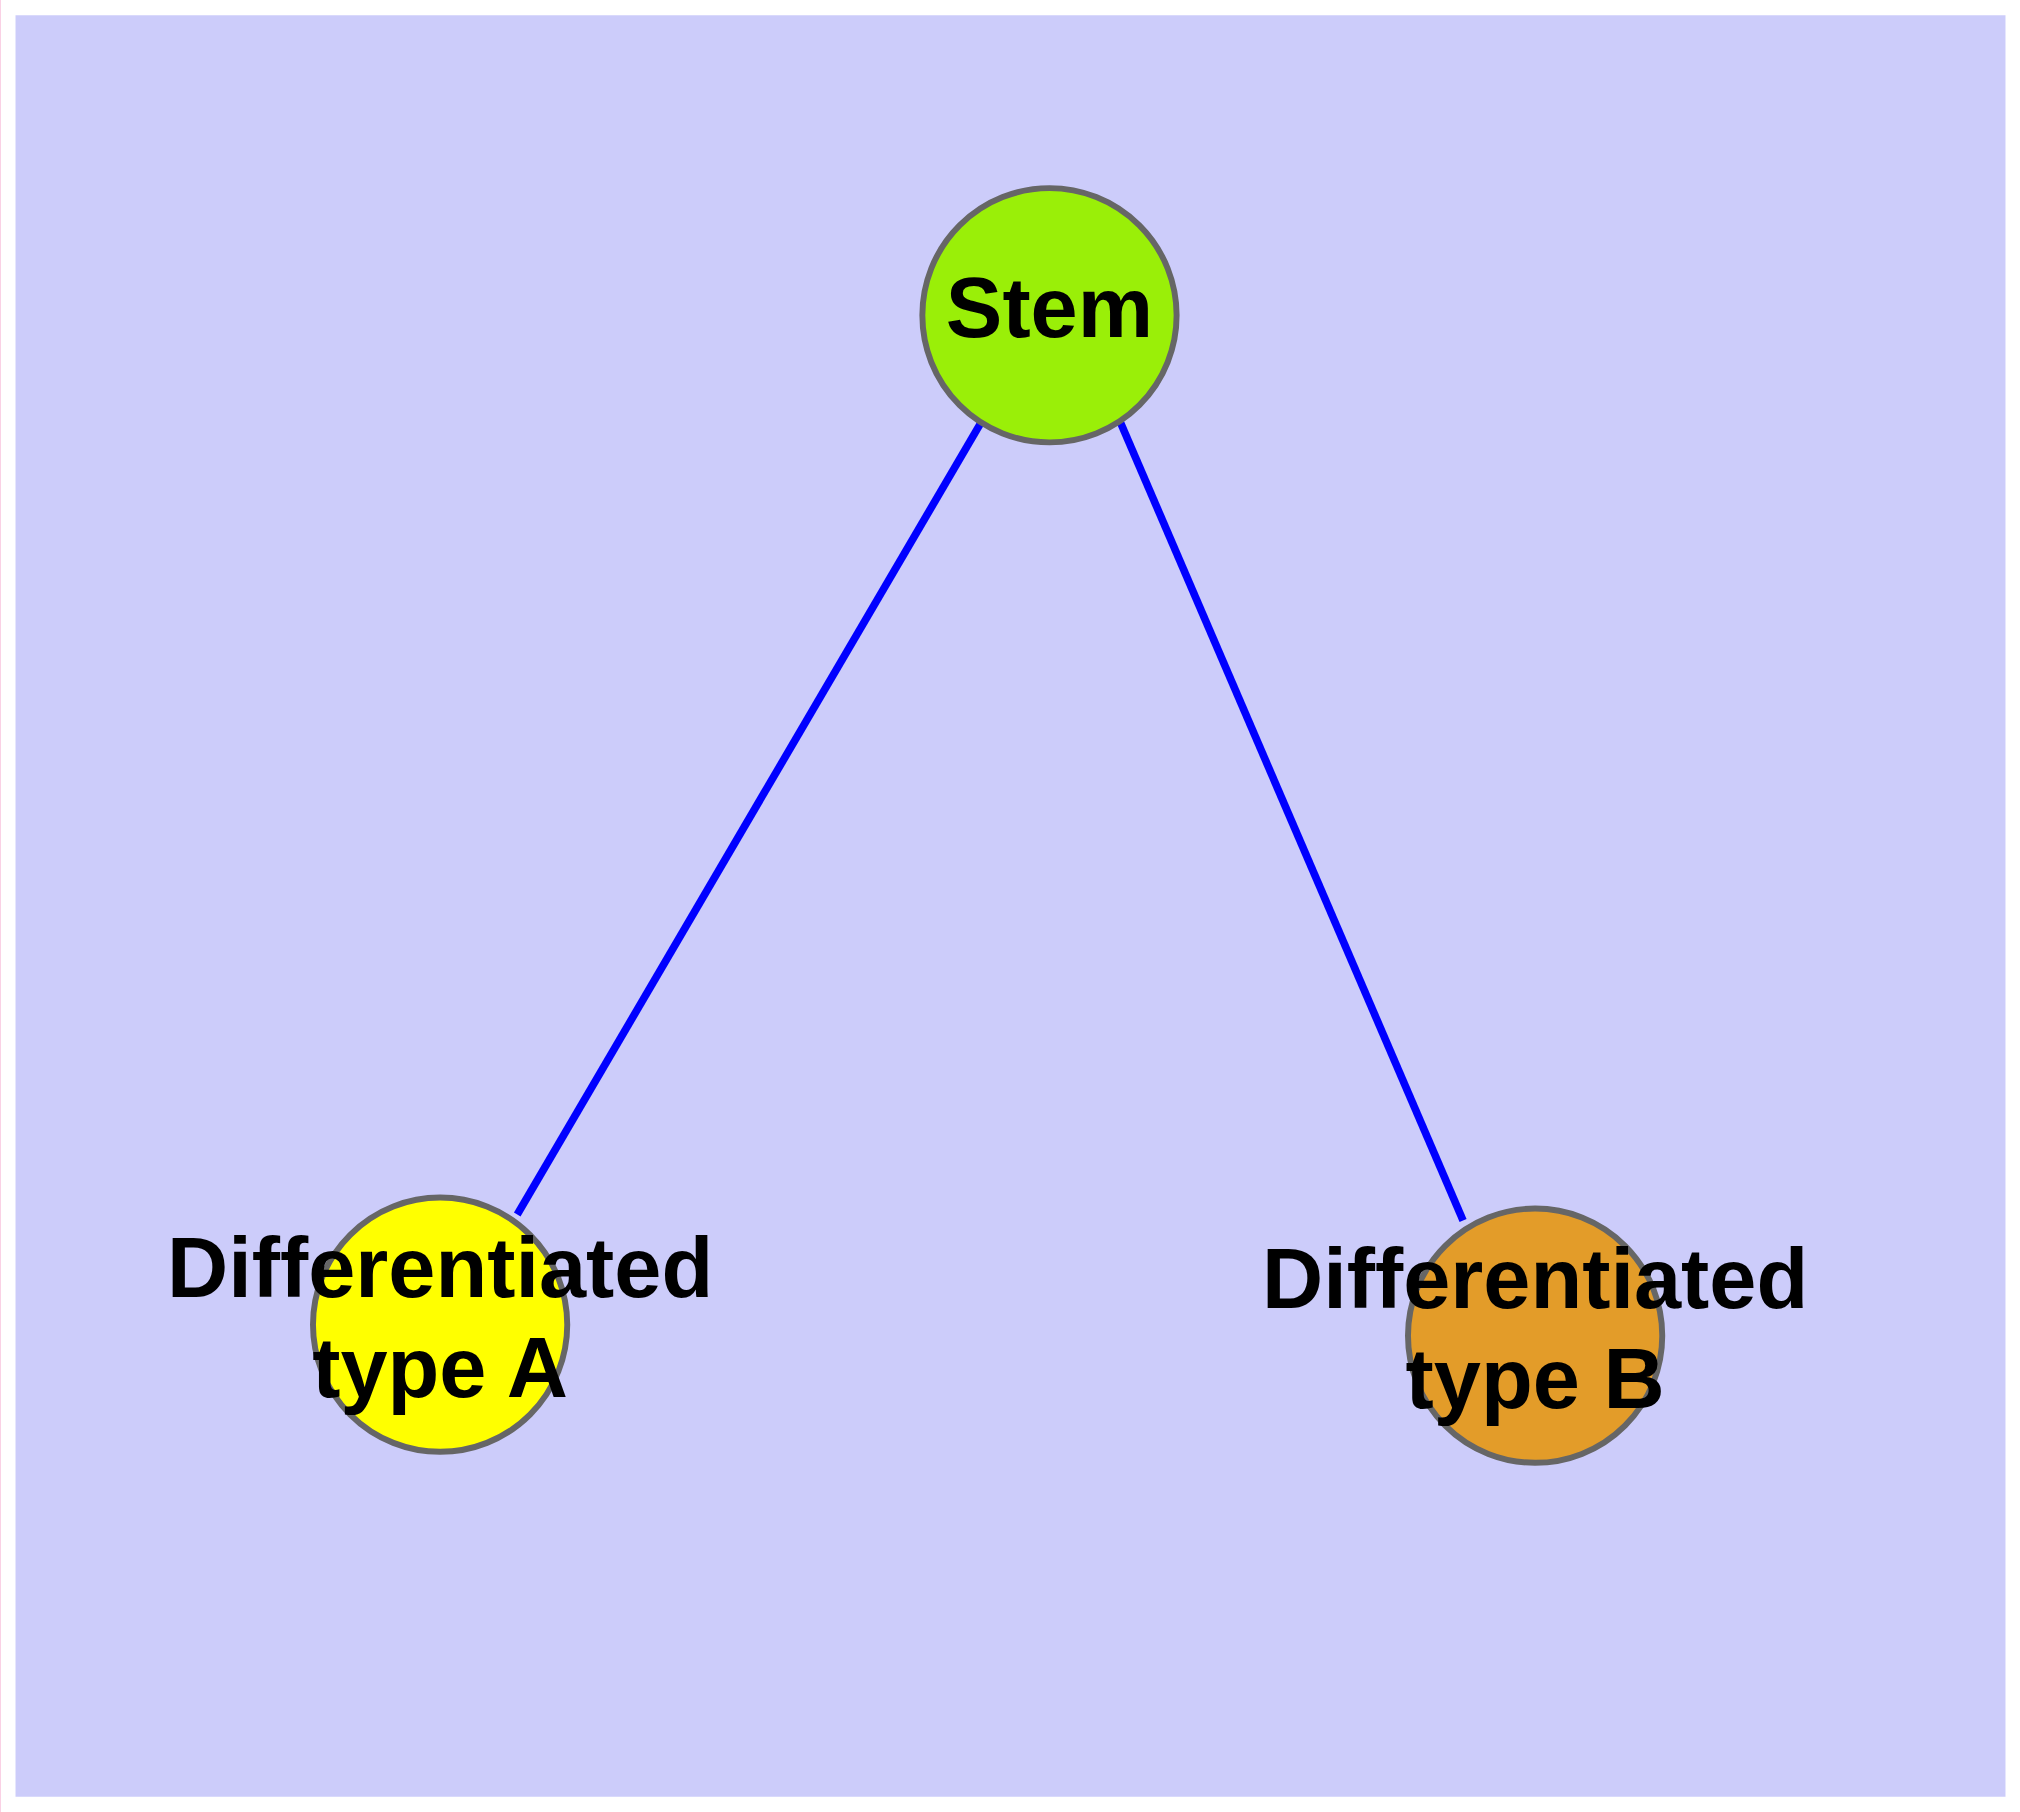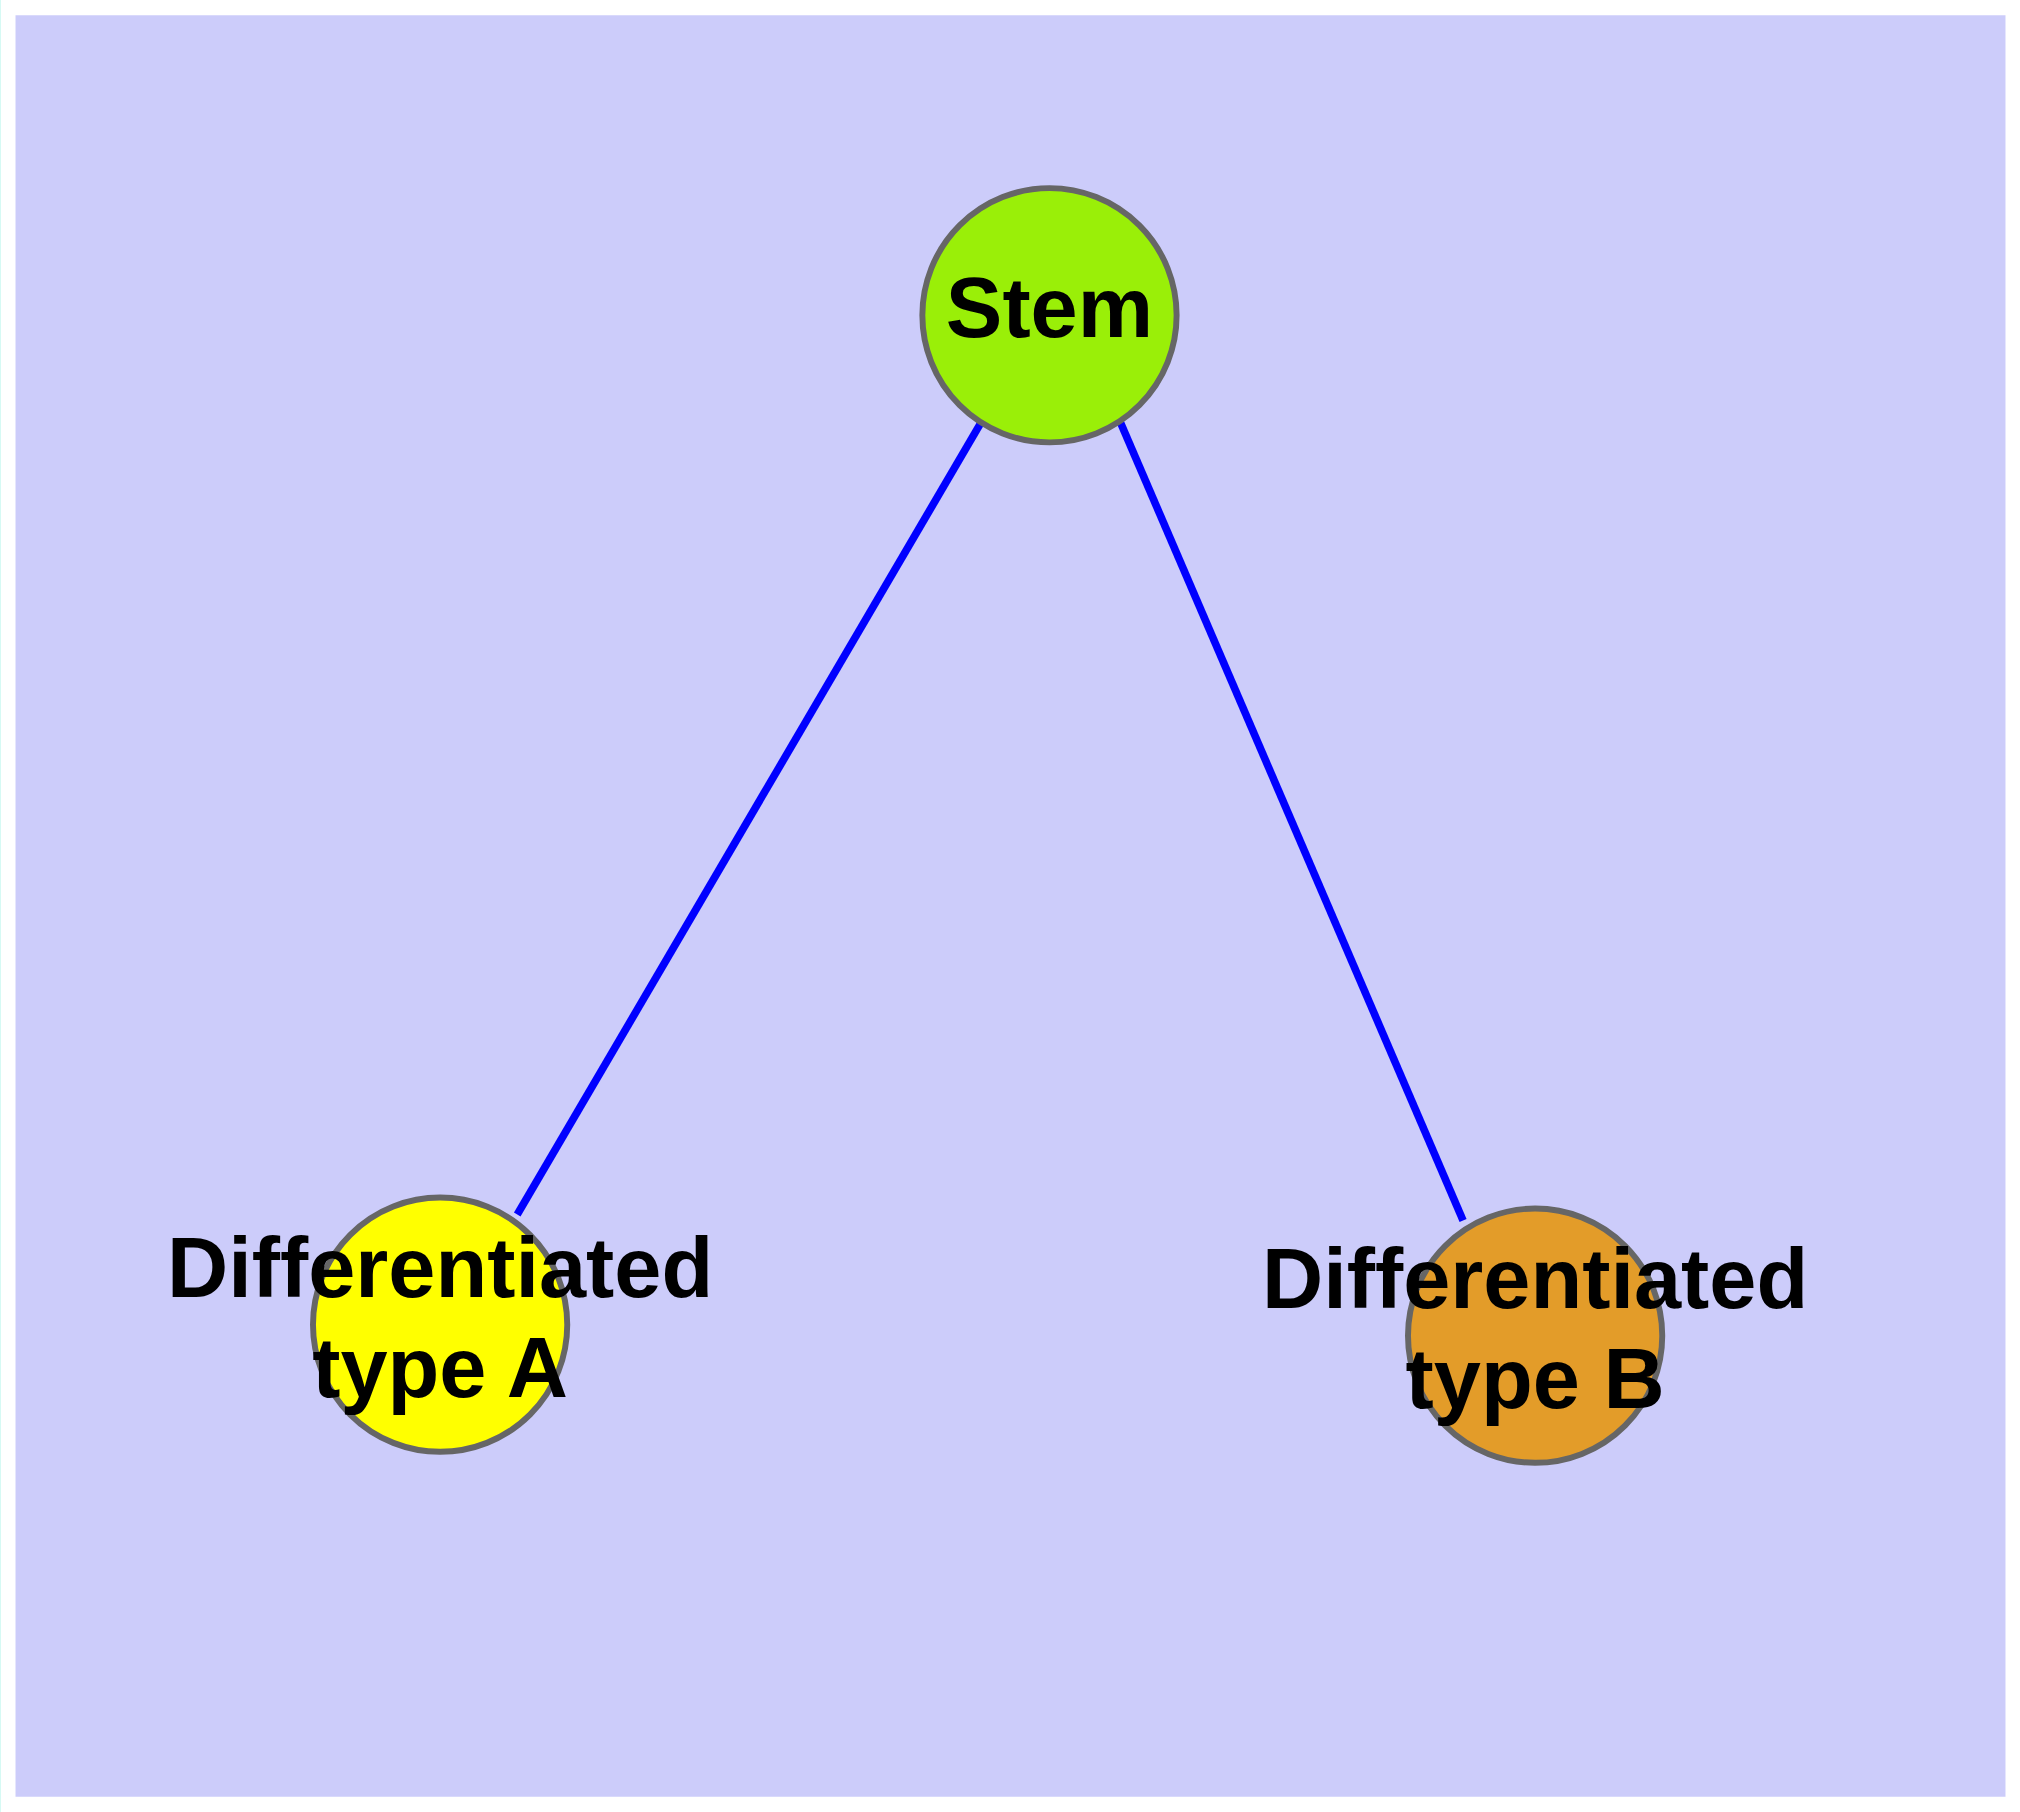--- a/index.html
+++ b/index.html
@@ -29,21 +29,21 @@
     dominant-baseline: middle;
     paint-order: normal;
   }
   .edge-line {
     stroke-linecap: butt;
   }
 </style>
 </head>
 <body>
 
-<div id="canvas-root" style="width: 2021px; height: 1812px; background: #5eead4;">
+<div id="canvas-root" style="width: 2021px; height: 1812px; background: #ec4899;">
   <svg id="graph-svg" viewBox="0 0 2384 2138" xmlns="http://www.w3.org/2000/svg">
 
     <rect id="bg-rect" x="0" y="0" width="2384" height="2138" fill="#ffffff"></rect>
 
     <rect id="plot-rect" x="18" y="18" width="2348" height="2102" fill="#ccccfa"></rect>
 
     <g id="edges-layer">
         <line class="edge-line" x1="1157" y1="499" x2="610" y2="1433" stroke="#0000ff" stroke-width="9"></line>
         <line class="edge-line" x1="1322" y1="499" x2="1726" y2="1440" stroke="#0000ff" stroke-width="9"></line>
       </g>

